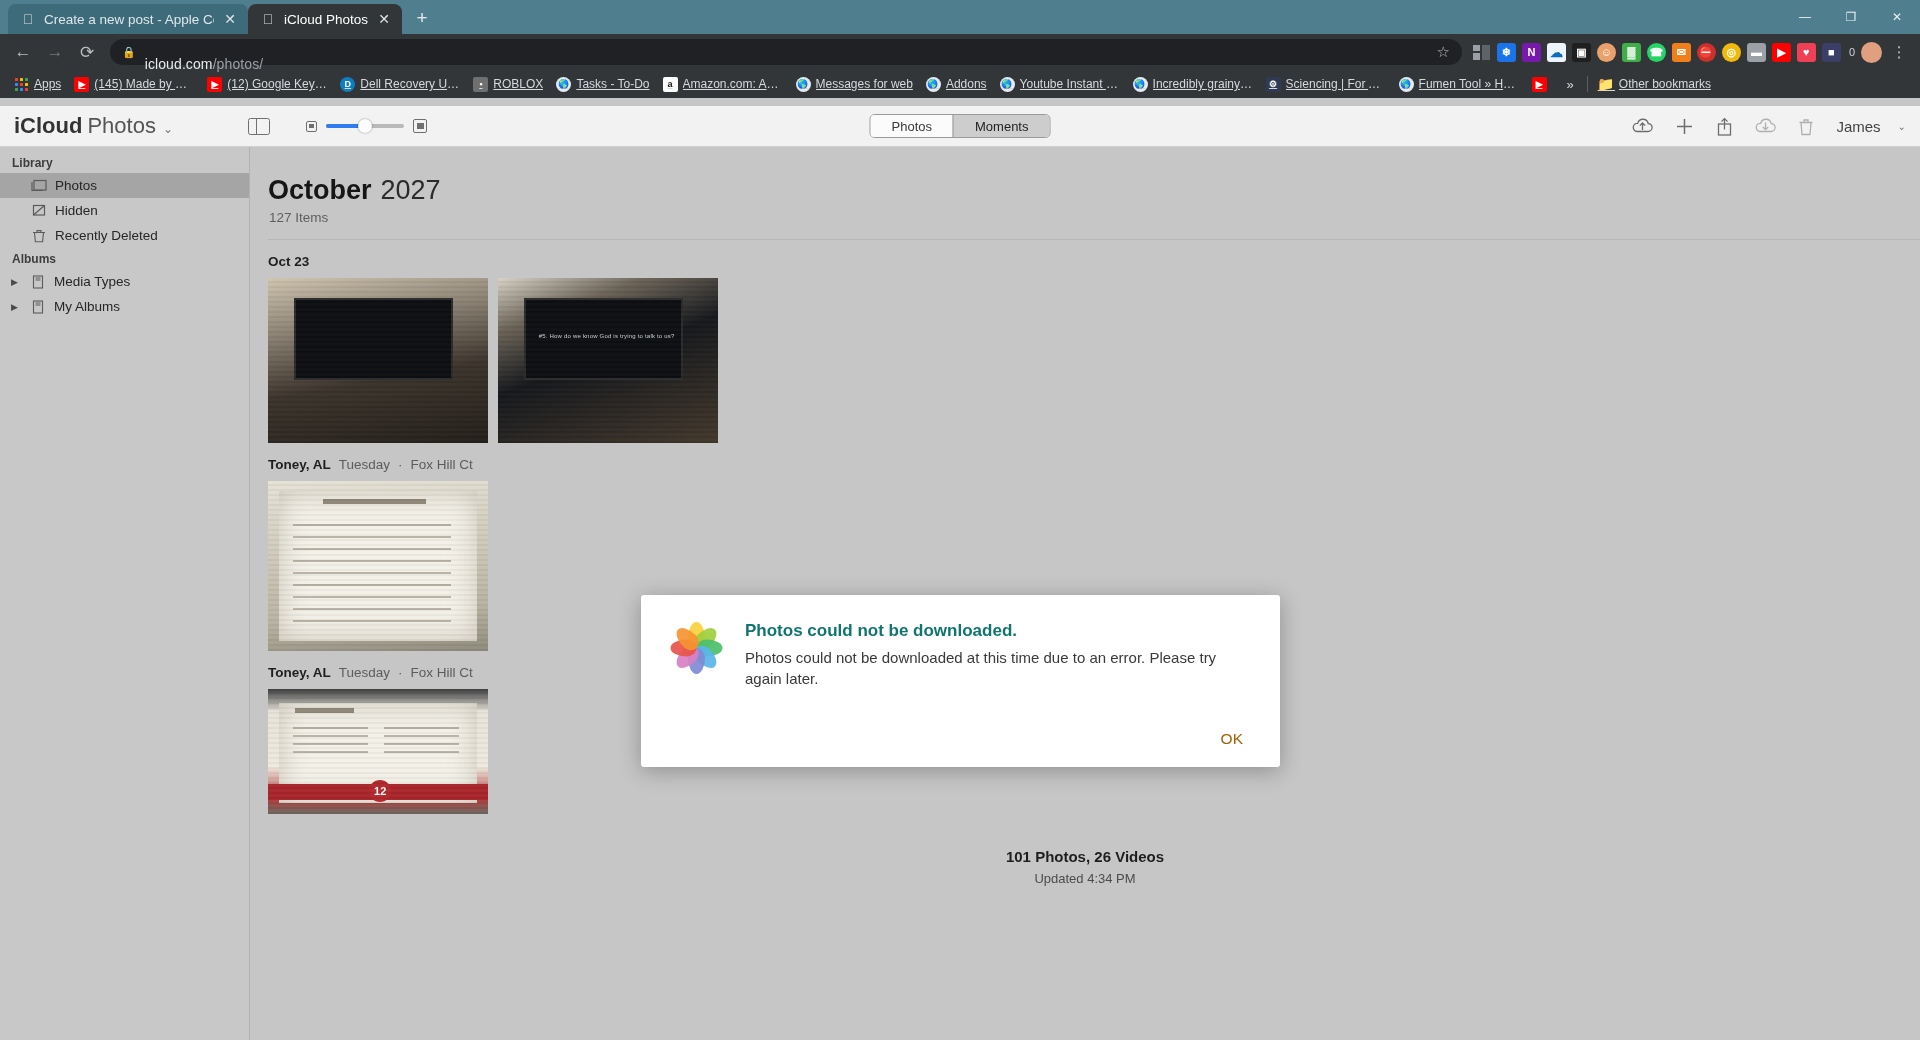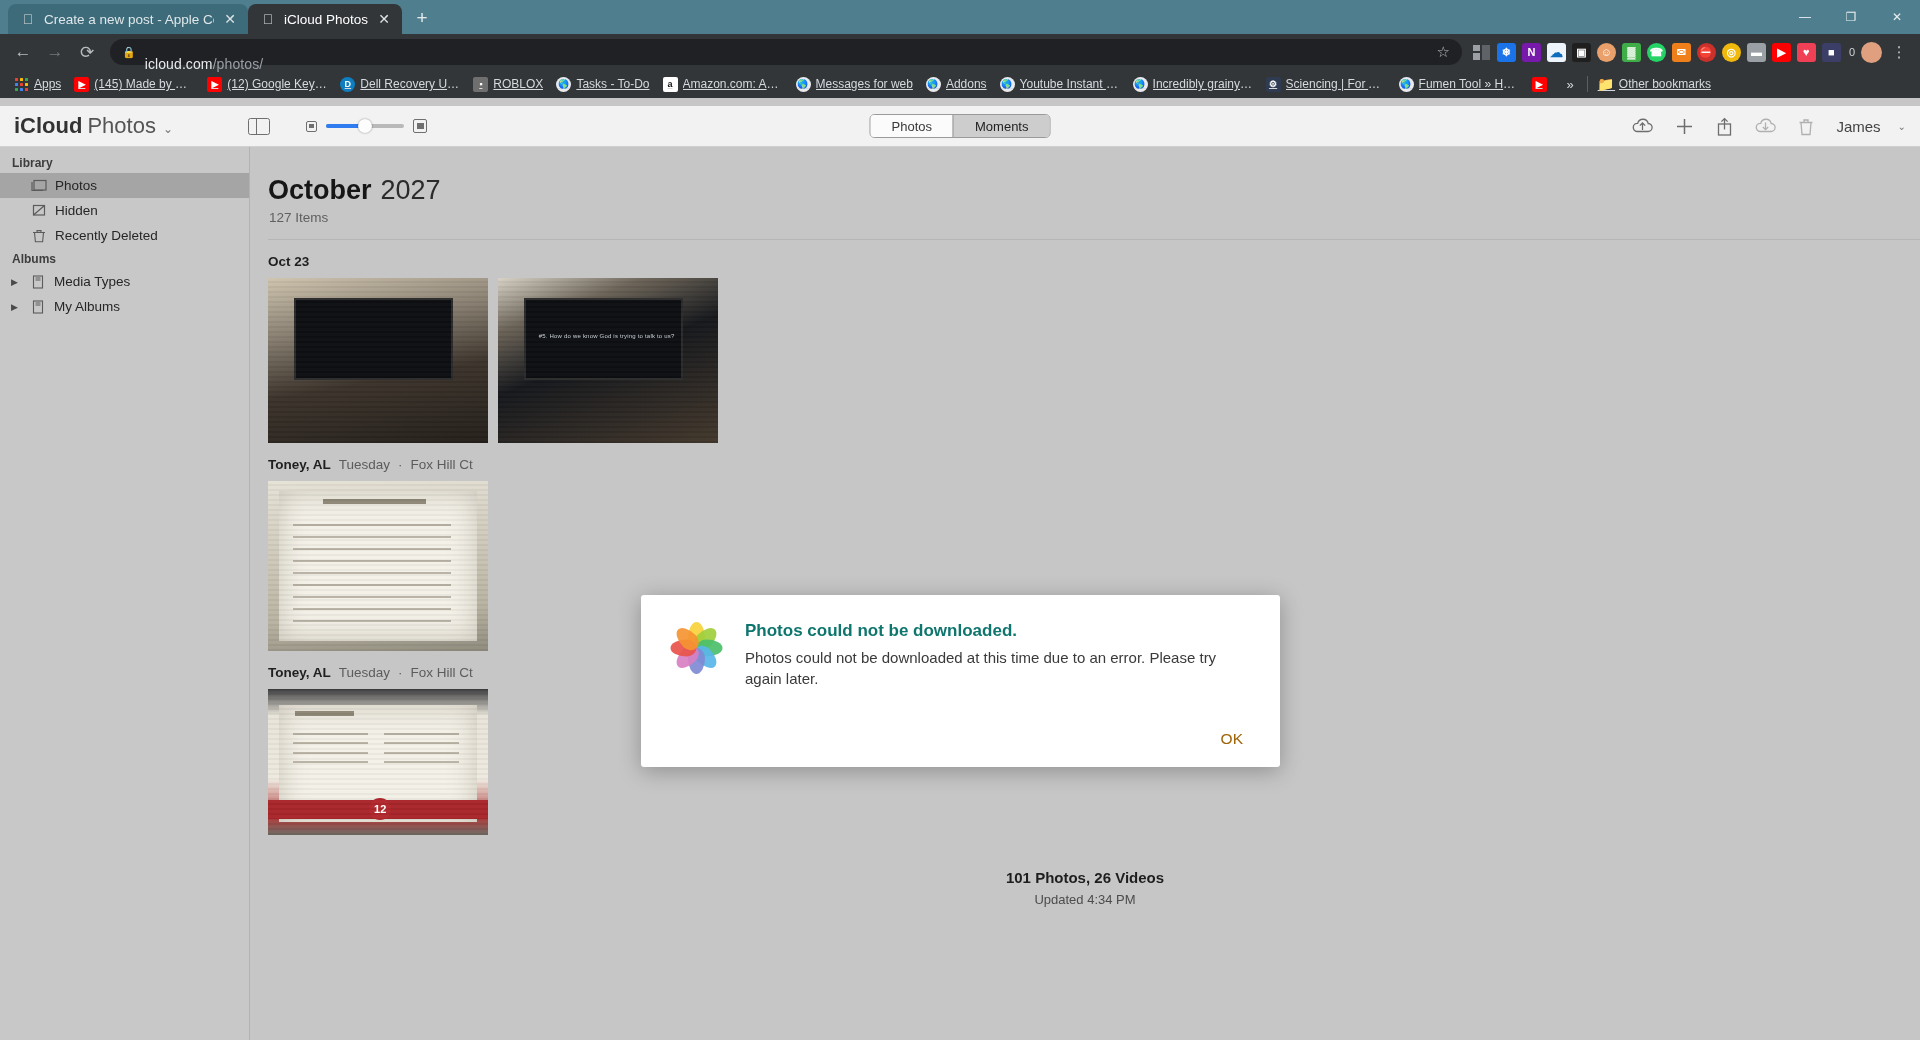--- a/index.html
+++ b/index.html
@@ -624,21 +624,21 @@
         </div>
 
         <div class="moment">
           <div class="moment-head">
             <span class="place">Toney, AL</span>
             <span class="when">Tuesday</span>
             <span class="dot">·</span>
             <span class="loc">Fox Hill Ct</span>
           </div>
           <div class="thumbs">
-            <div class="thumb t-d" style="height:146px;">
+            <div class="thumb t-d" style="height:125px;">
               <div class="sheet" style="top:11%;height:80%;">
                 <span class="hd" style="left:8%;width:30%;"></span>
                 <span class="ln" style="top:24%;width:38%"></span>
                   <span class="ln" style="top:32%;width:38%"></span>
                 <span class="ln" style="top:40%;width:38%"></span>
                   <span class="ln" style="top:48%;width:38%"></span>
                 <span class="ln" style="top:24%;left:53%;width:38%"></span>
                   <span class="ln" style="top:32%;left:53%;width:38%"></span>
                 <span class="ln" style="top:40%;left:53%;width:38%"></span>
                   <span class="ln" style="top:48%;left:53%;width:38%"></span>

